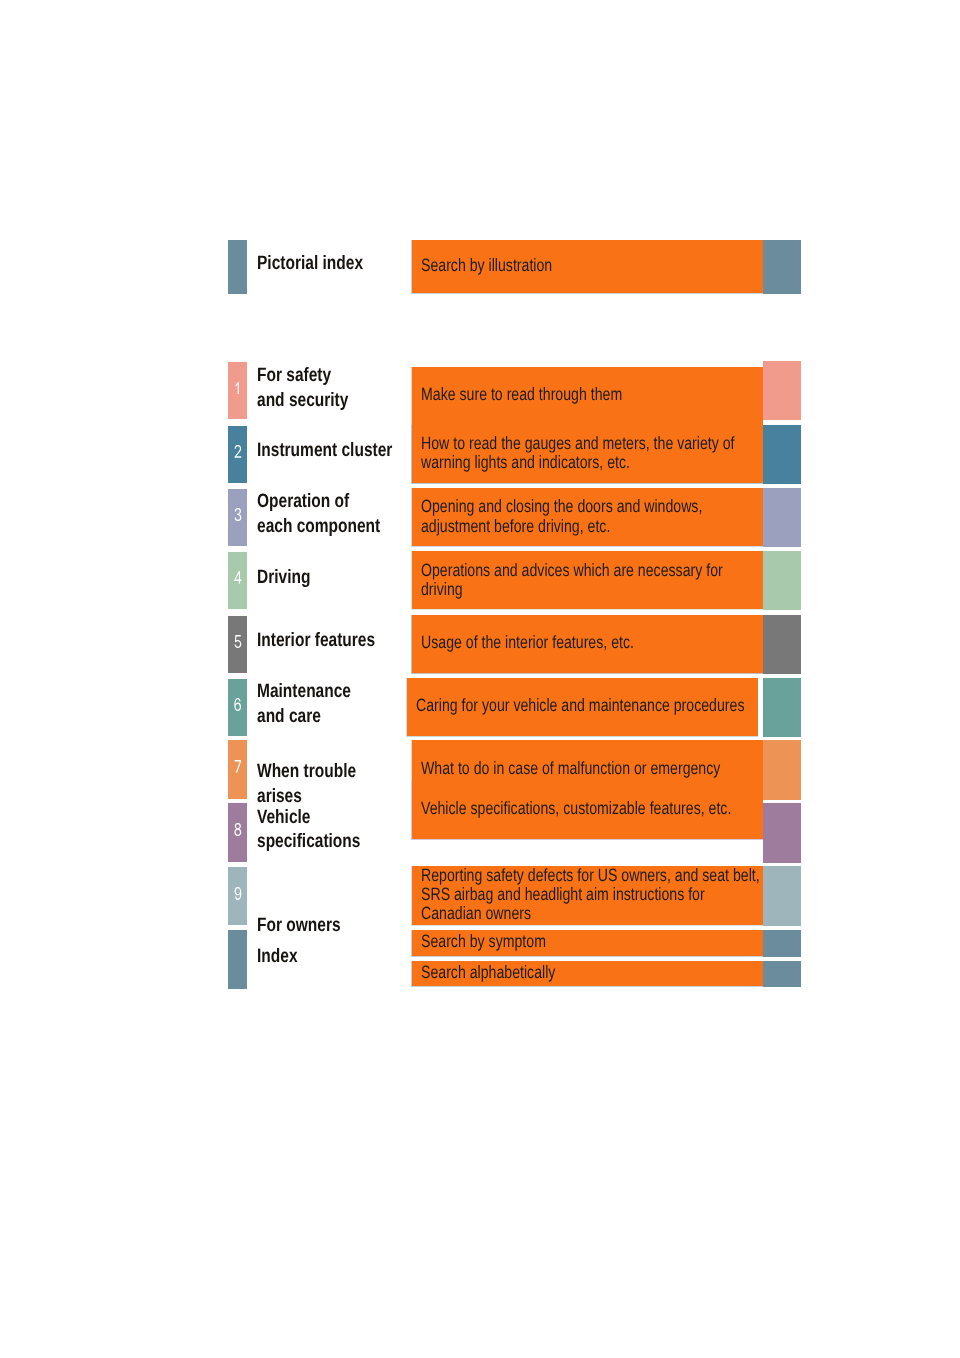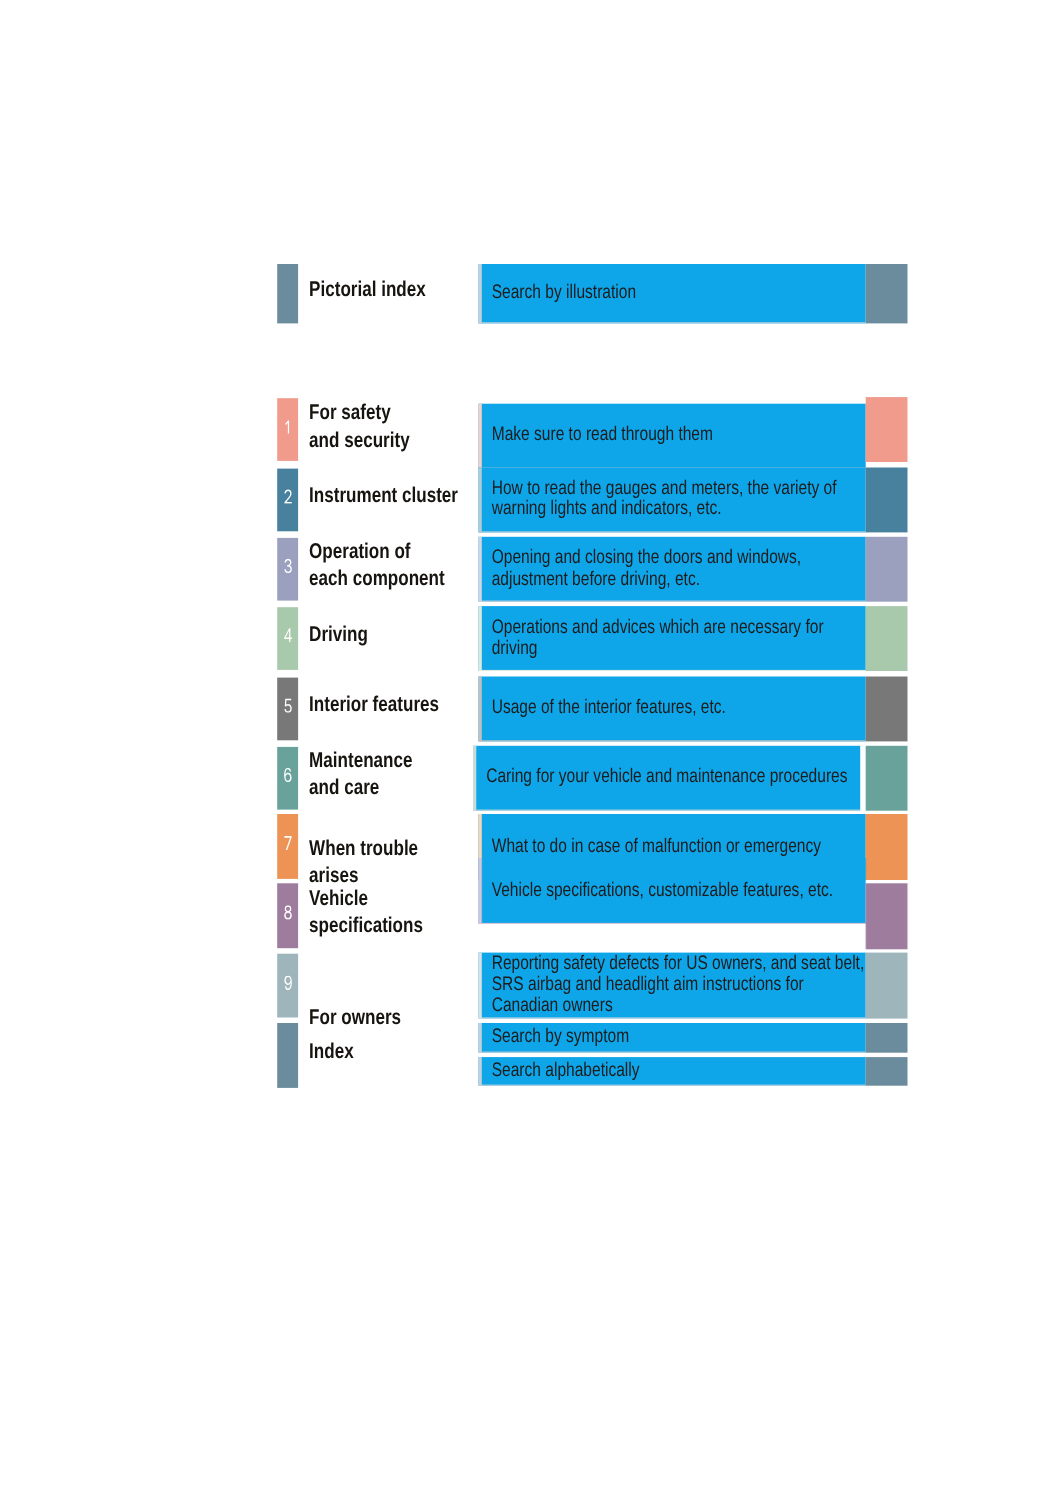--- a/index.html
+++ b/index.html
@@ -1,24 +1,24 @@
 <!DOCTYPE html>
 <html><head>
 <meta charset="utf-8">
 <style>
   html,body{margin:0;padding:0;background:#ffffff;}
   body{width:960px;height:1358px;font-family:"Liberation Sans",sans-serif;-webkit-font-smoothing:antialiased;text-rendering:geometricPrecision;}
-  .page{position:relative;width:831px;height:1358px;overflow:hidden;background:#ffffff;margin-left:24px;}
+  .page{position:relative;width:831px;height:1358px;overflow:hidden;background:#ffffff;}
   .tab,.desc,.swatch,.title{position:absolute;}
   .tabnum{position:absolute;left:0;right:0;top:50%;margin-top:-9.3px;height:12.9px;line-height:12.9px;text-align:center;color:#ffffff;font-size:18.6px;}
   .numsvg{display:block;margin:0 auto;}
   .numtext{position:absolute;width:1px;height:1px;overflow:hidden;clip:rect(0 0 0 0);clip-path:inset(50%);white-space:nowrap;}
   .title{font-weight:bold;font-size:19.4px;color:#17140f;}
   .tline{height:24.7px;line-height:24.7px;transform:scaleX(0.80) translateZ(0);transform-origin:left center;white-space:nowrap;}
-  .desc{box-sizing:border-box;border-left:3px solid #fca5a5;border-bottom:1px solid #c5d2da;background:#0ea5e9;}
+  .desc{box-sizing:border-box;border-left:1px solid #fca5a5;border-bottom:1px solid #c5d2da;background:#f97316;}
   .dtext{position:absolute;left:9px;top:50%;transform:translateY(-50%);margin-top:-0.6px;font-size:17.8px;color:#1c1c1c;}
   .dline{height:19.3px;line-height:19.3px;transform:scaleX(0.795) translateZ(0);transform-origin:left center;white-space:nowrap;}
   .wm{position:absolute;left:679.8px;top:1403px;font-size:27.25px;line-height:27.25px;color:#979797;white-space:nowrap;}
 </style>
 </head>
 <body>
 
 <div class="page">
   <div class="row">
     <div class="tab" style="left: 228.3px; top: 240px; width: 18.8px; height: 54px; background-color: rgb(107, 140, 156);">

